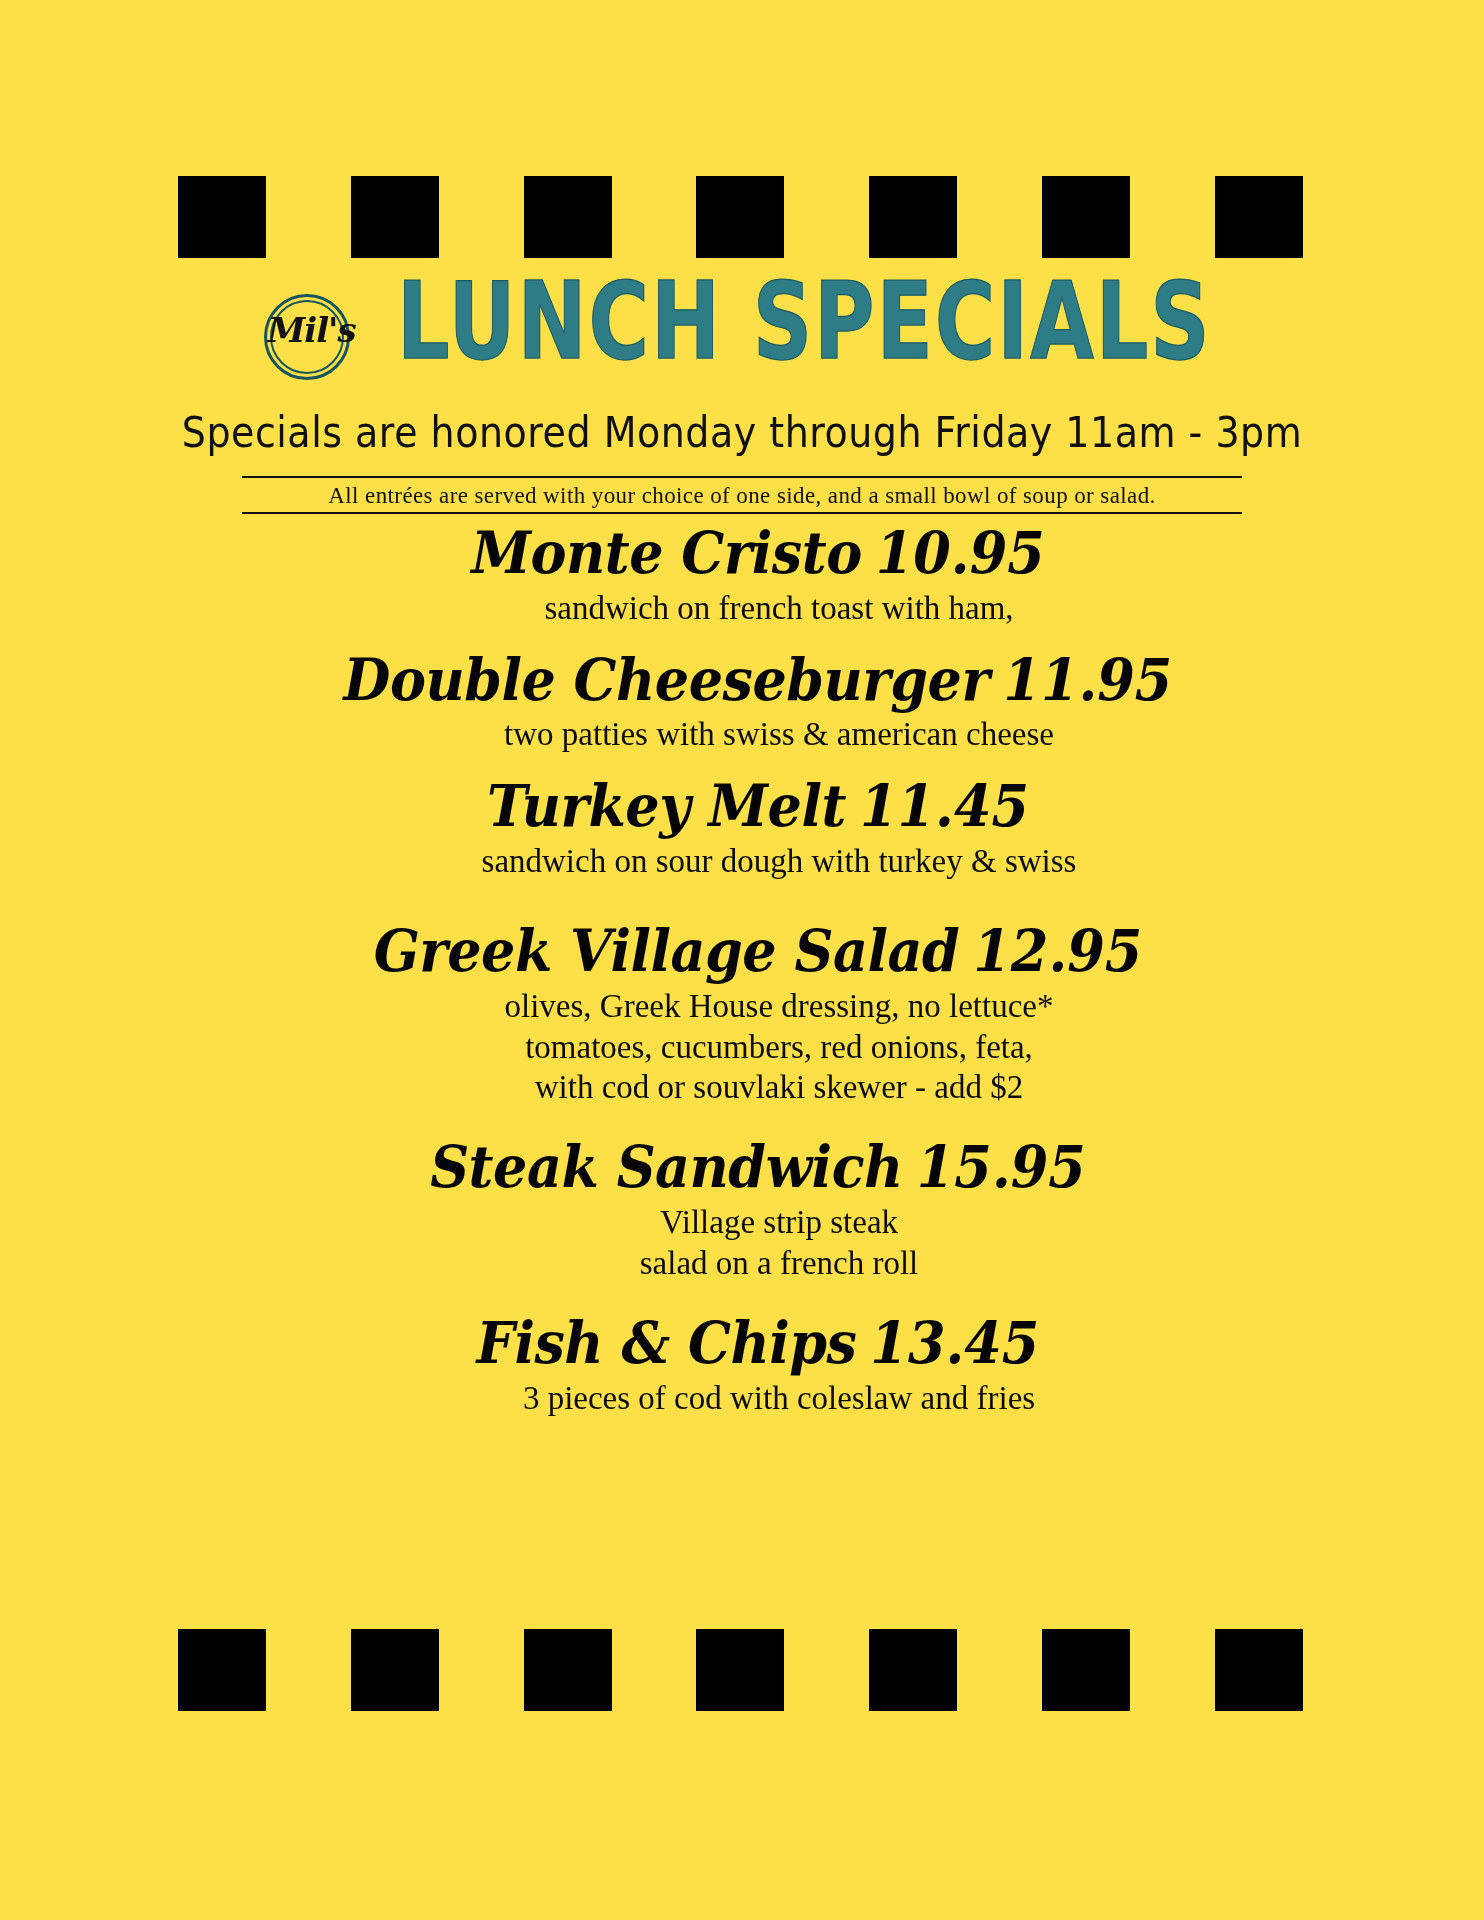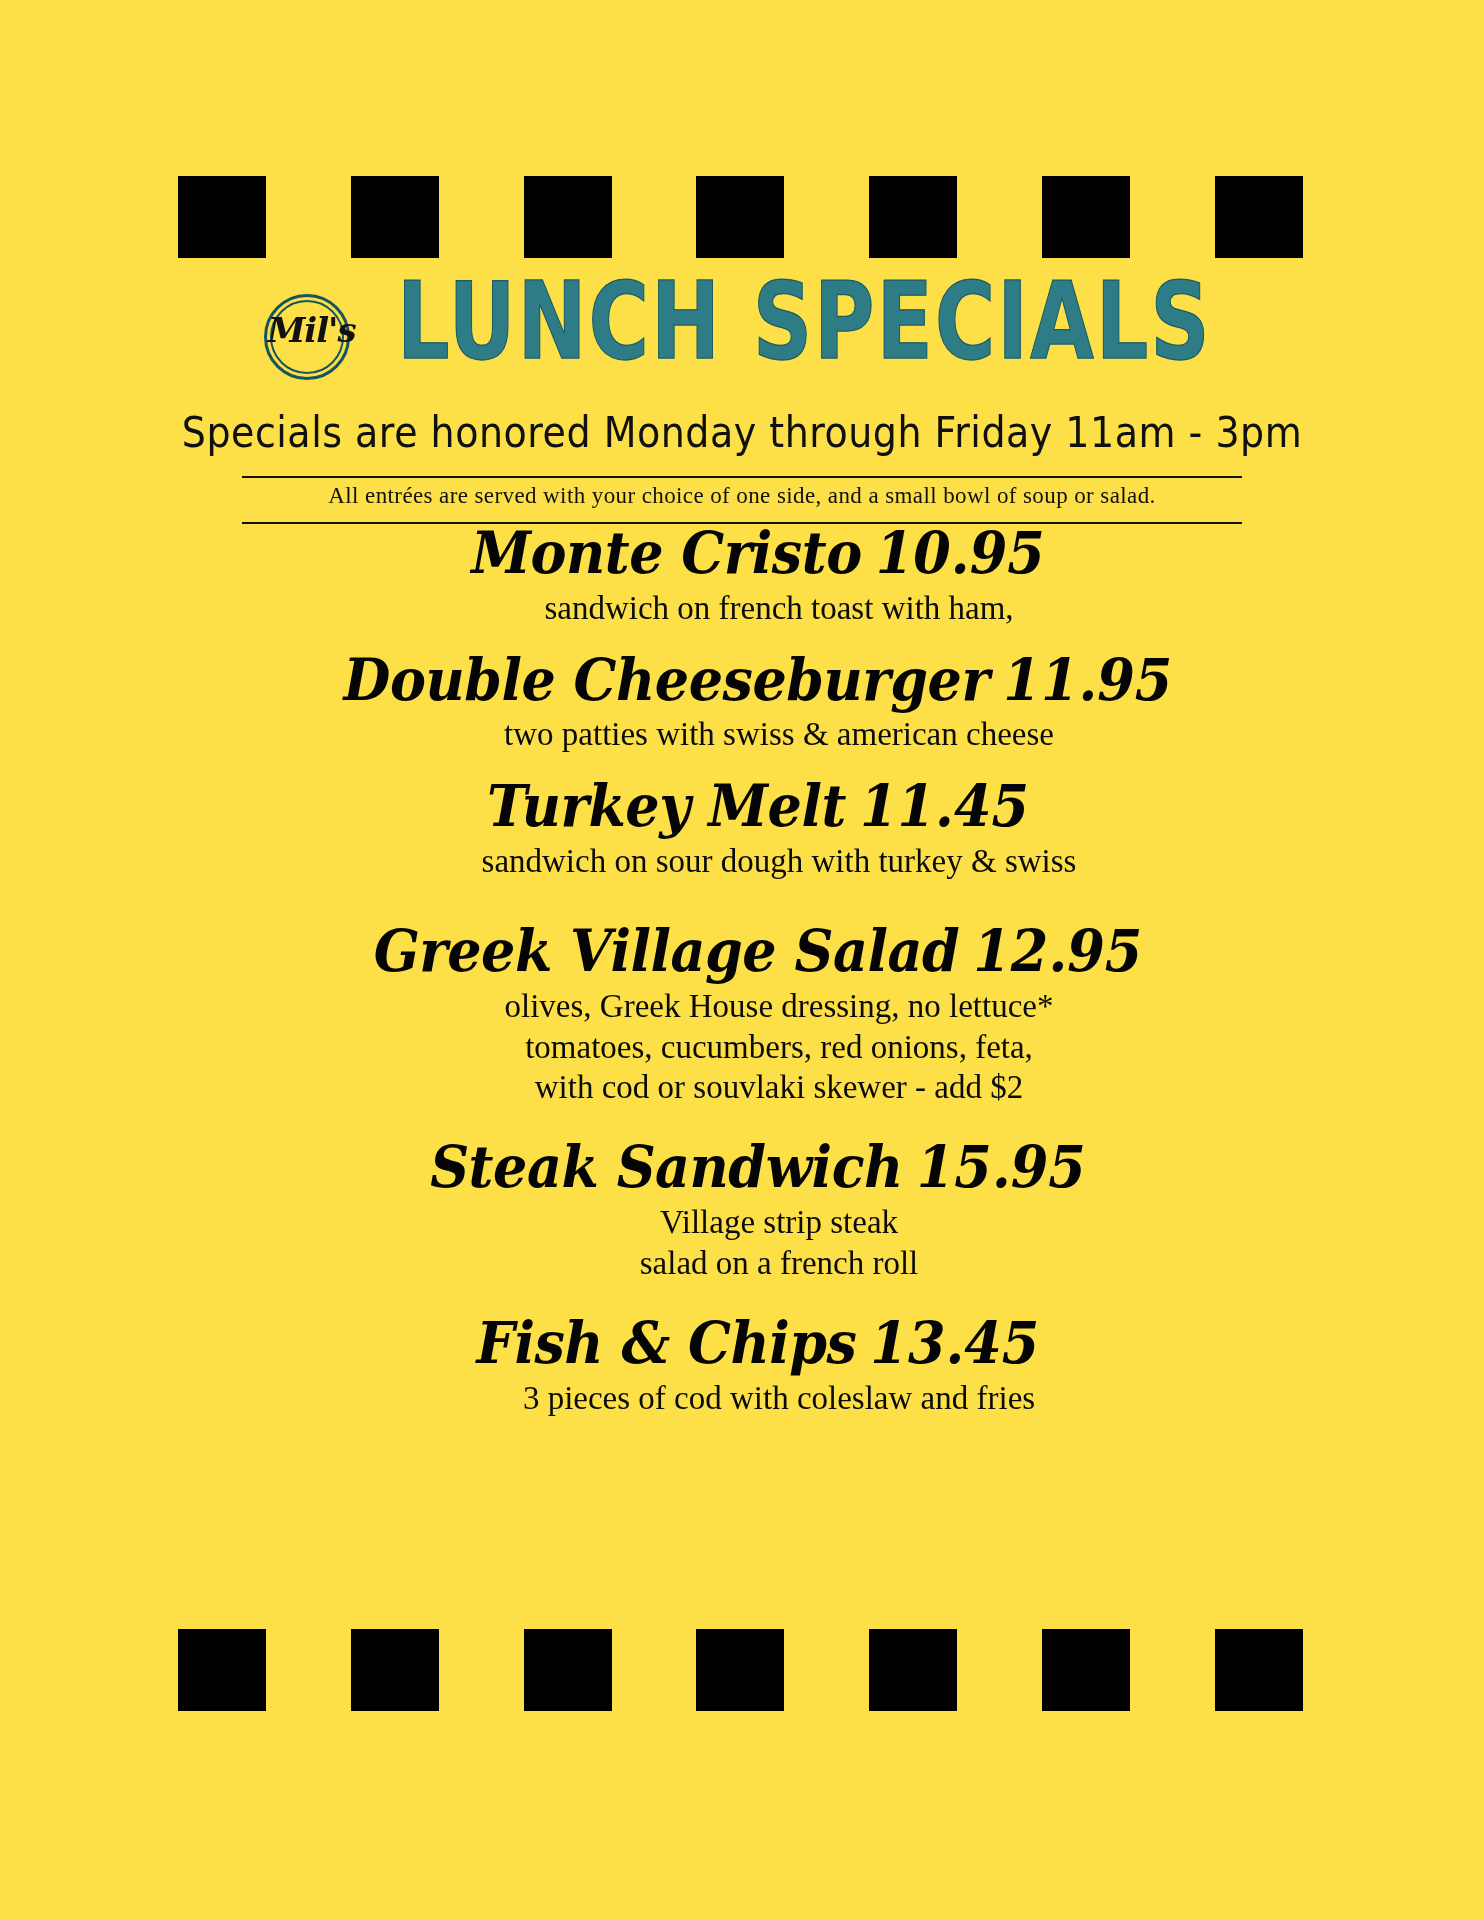--- a/index.html
+++ b/index.html
@@ -112,21 +112,21 @@
     font-size: 38px;
     letter-spacing: 0.5px;
     color: #101010;
     transform: scaleY(1.12);
   }
   .rule-box {
     margin: 22px auto 0 auto;
     width: 1000px;
     border-top: 2px solid #111;
     border-bottom: 2px solid #111;
-    padding: 5px 0 13px 0;
+    padding: 5px 0 3px 0;
   }
   .note {
     font-family: "Liberation Serif", serif;
     font-size: 23px;
     letter-spacing: 0.4px;
     color: #111;
     white-space: nowrap;
   }
 
   

